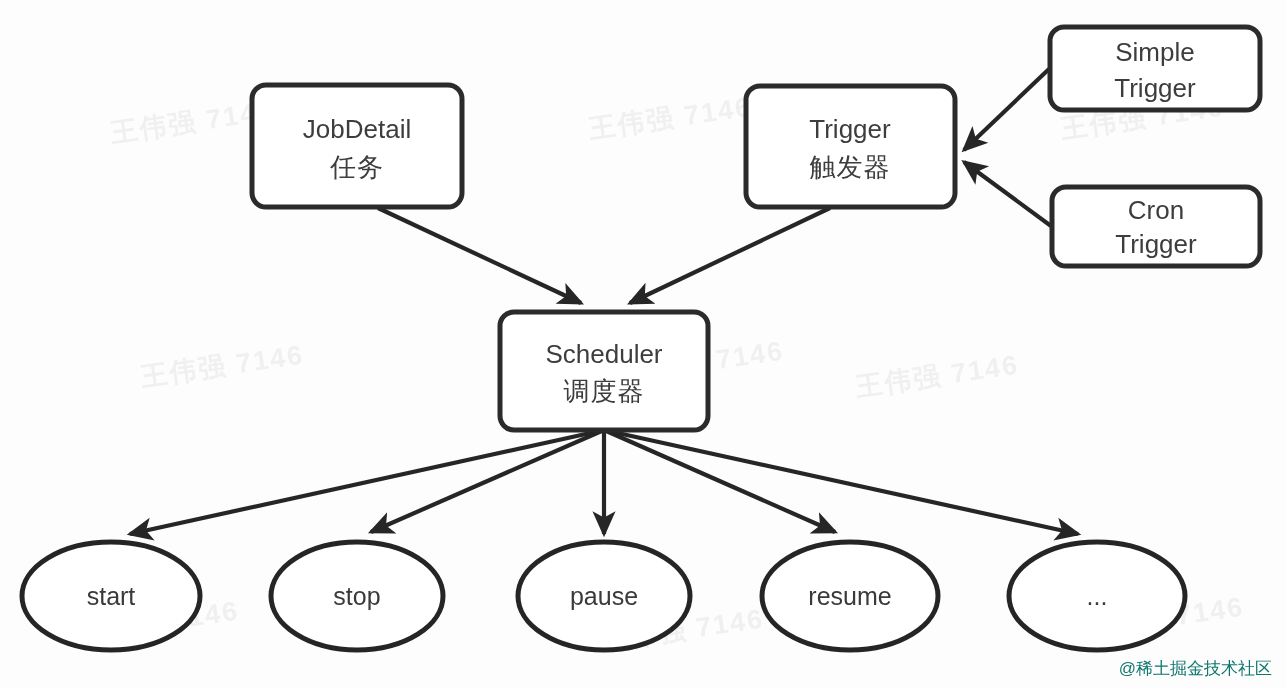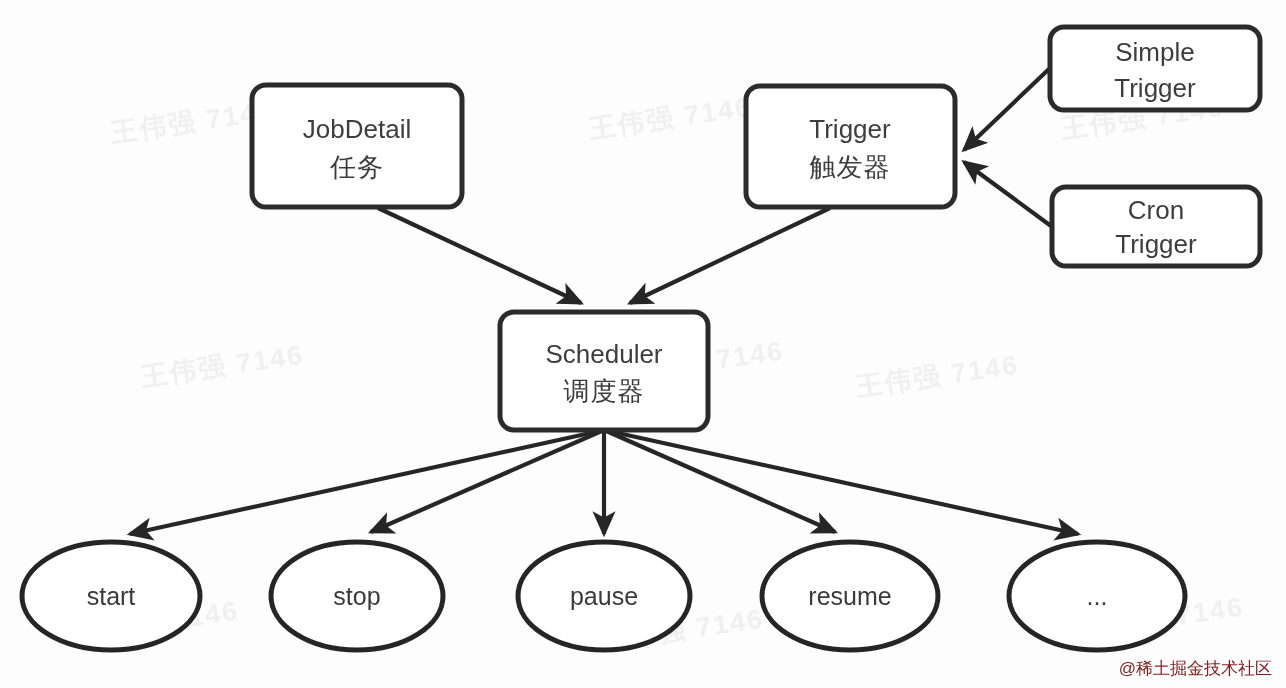--- a/index.html
+++ b/index.html
@@ -74,21 +74,21 @@
     letter-spacing: 2px;
     white-space: nowrap;
     transform: rotate(-8deg);
     user-select: none;
     pointer-events: none;
   }
   .credit-watermark {
     position: absolute;
     right: 14px;
     bottom: 8px;
-    color: #7f1d1d;
+    color: #0f766e;
     font-family: "Liberation Sans", "DejaVu Sans", sans-serif;
     font-size: 17px;
     white-space: nowrap;
     user-select: none;
   }
 </style>
 </head>
 <body>
 
 <div id="diagram-root">

